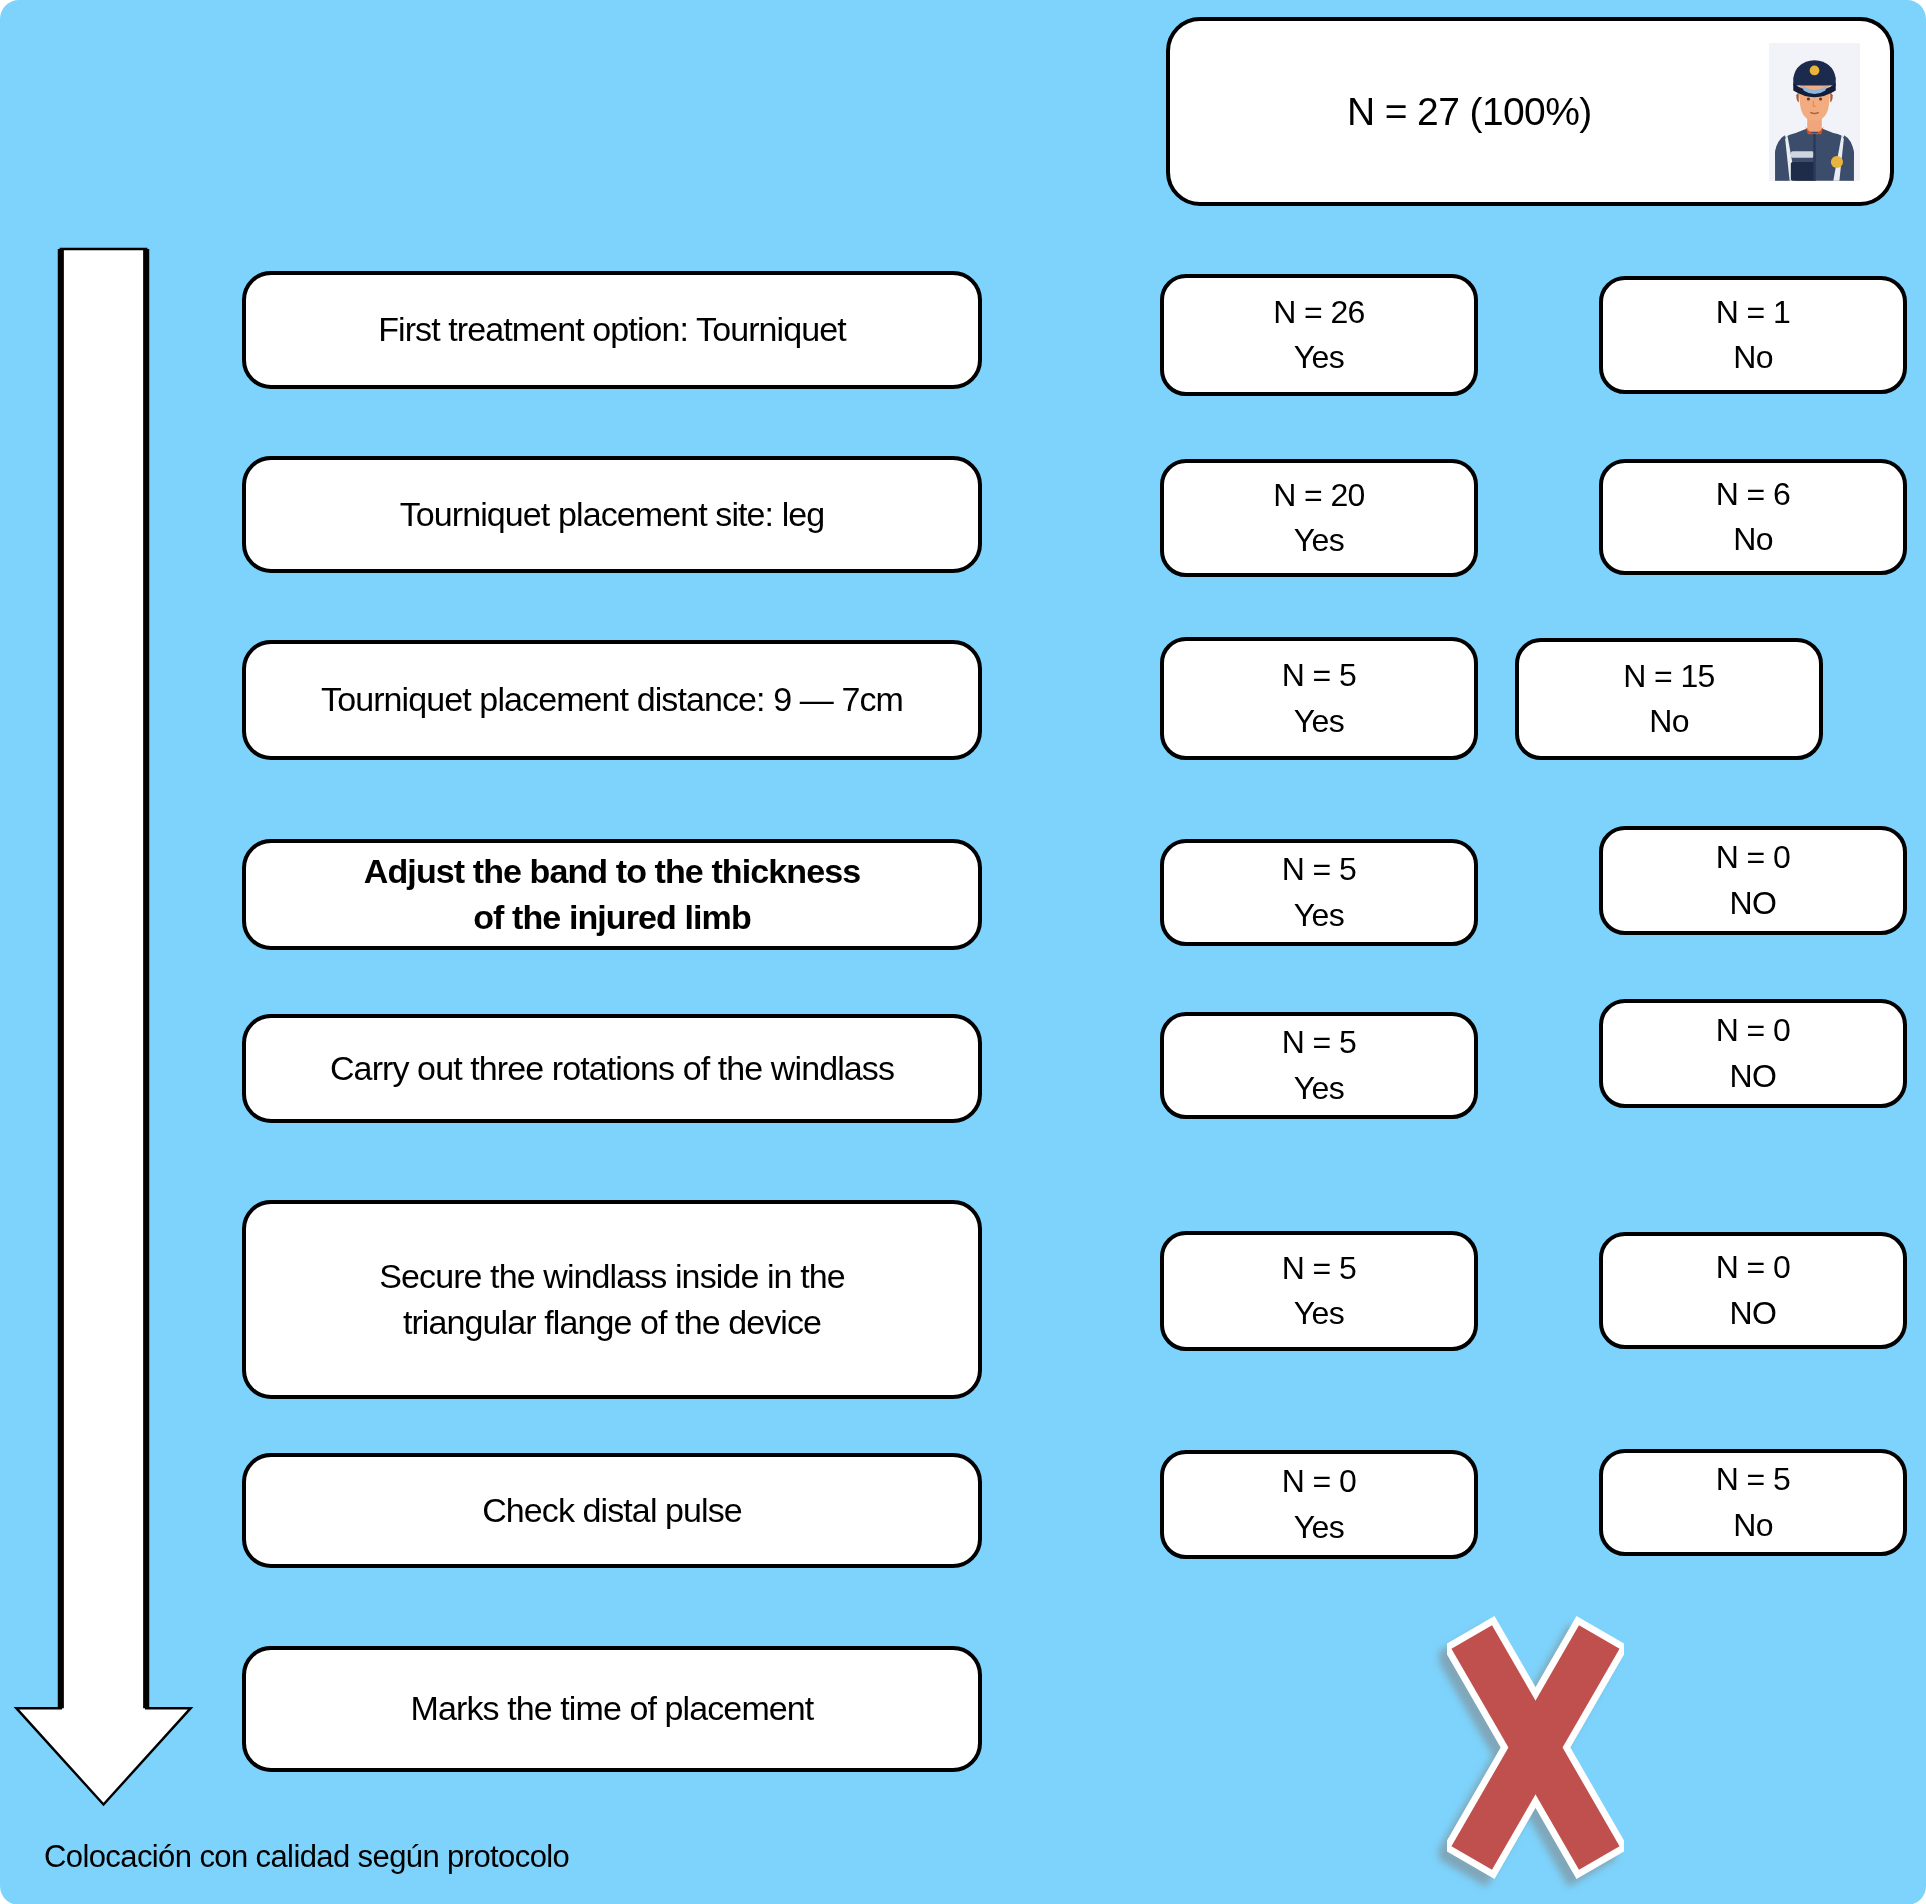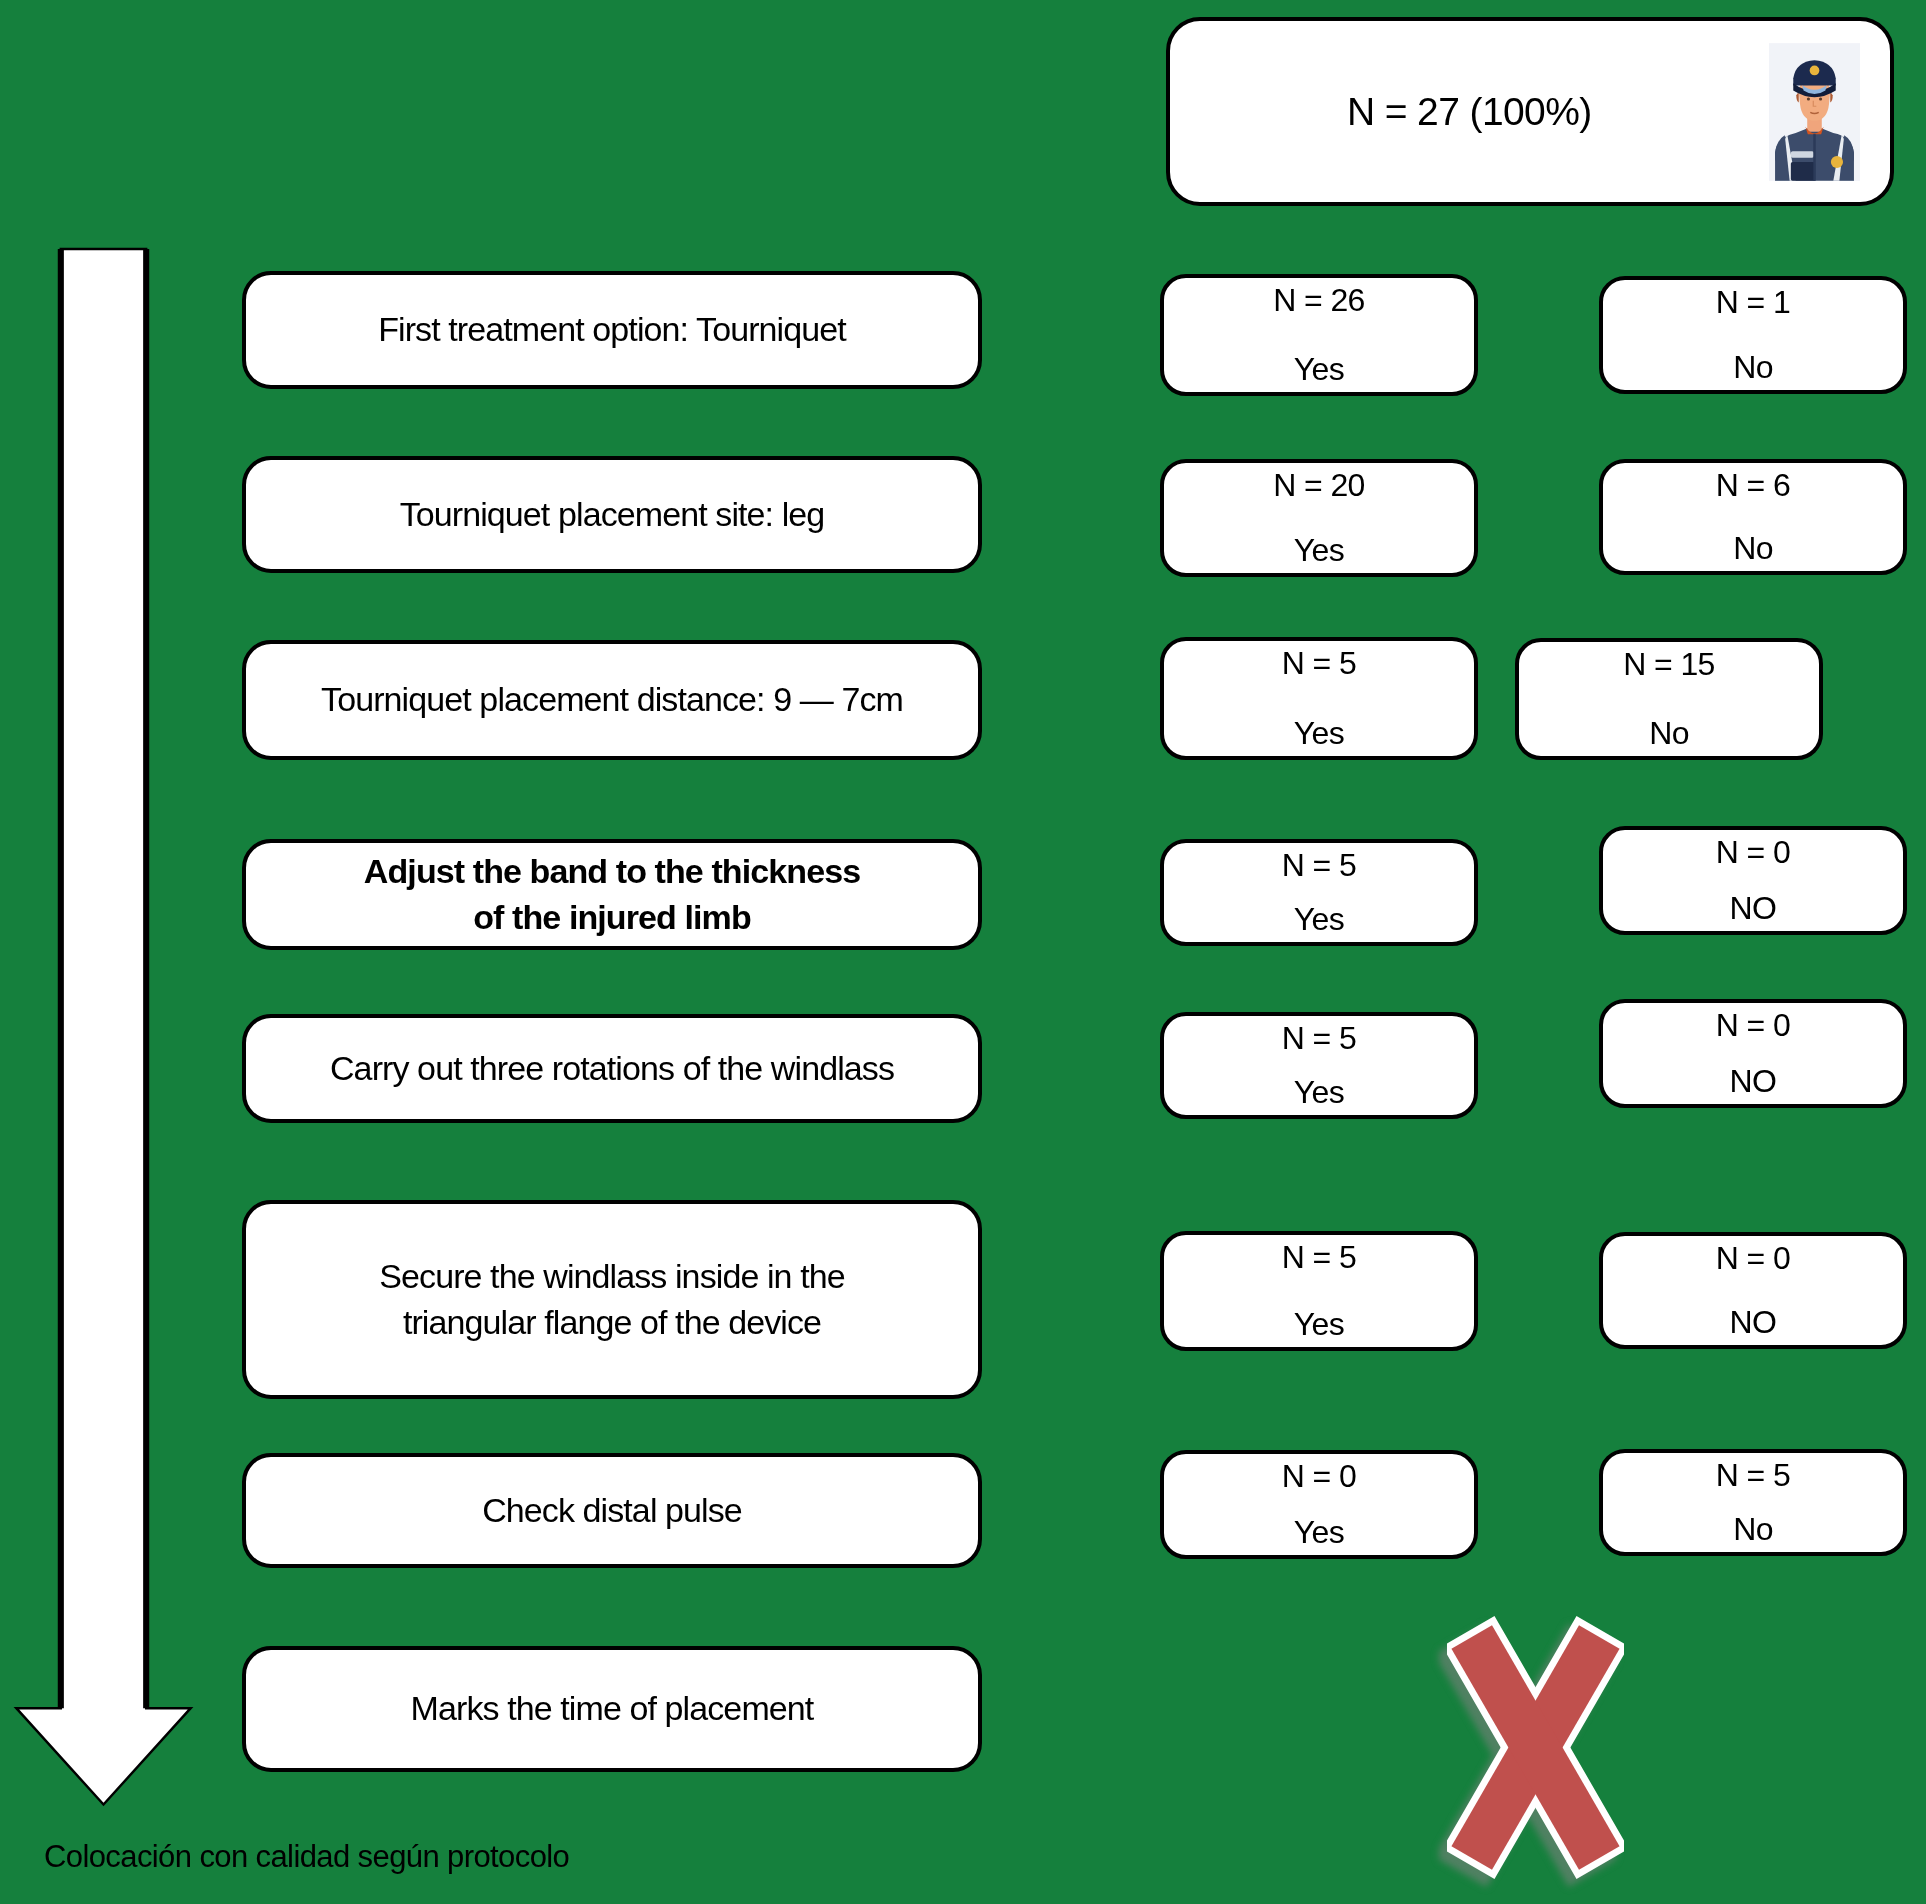--- a/index.html
+++ b/index.html
@@ -1,22 +1,23 @@
 <!DOCTYPE html>
 <html style="font-size:9.8px"><head>
 <meta charset="utf-8">
 <style>
   html,body{margin:0;padding:0;background:#fff;}
   .stage{
     position:relative;
     width:1926px;height:1905px;
-    background:#15803d;
+    background:#7dd3fc;
     font-family:"Liberation Sans","DejaVu Sans",sans-serif;
     color:#000;
     overflow:hidden;
+    border-radius:19px;
   }
   .box{
     position:absolute;
     box-sizing:border-box;
     background:#fff;
     border:4.3px solid #000;
     display:flex;
     flex-direction:column;
     align-items:center;
     justify-content:center;
@@ -29,21 +30,20 @@
     line-height:1.35;
     padding:6.1px 24.4px;
     border-width:4.9px;
   }
   .nbox{
     border-radius:26px;
     font-size:32px;
     letter-spacing:-0.6px;
     line-height:1.42;
     border-width:4.9px;
-    justify-content:space-between;
   }
   .topbox{
     border-radius:34px;
     border-width:4.9px;
     flex-direction:row;
     justify-content:flex-start;
   }
   .topbox .toplabel{
     flex:1;
     text-align:center;

